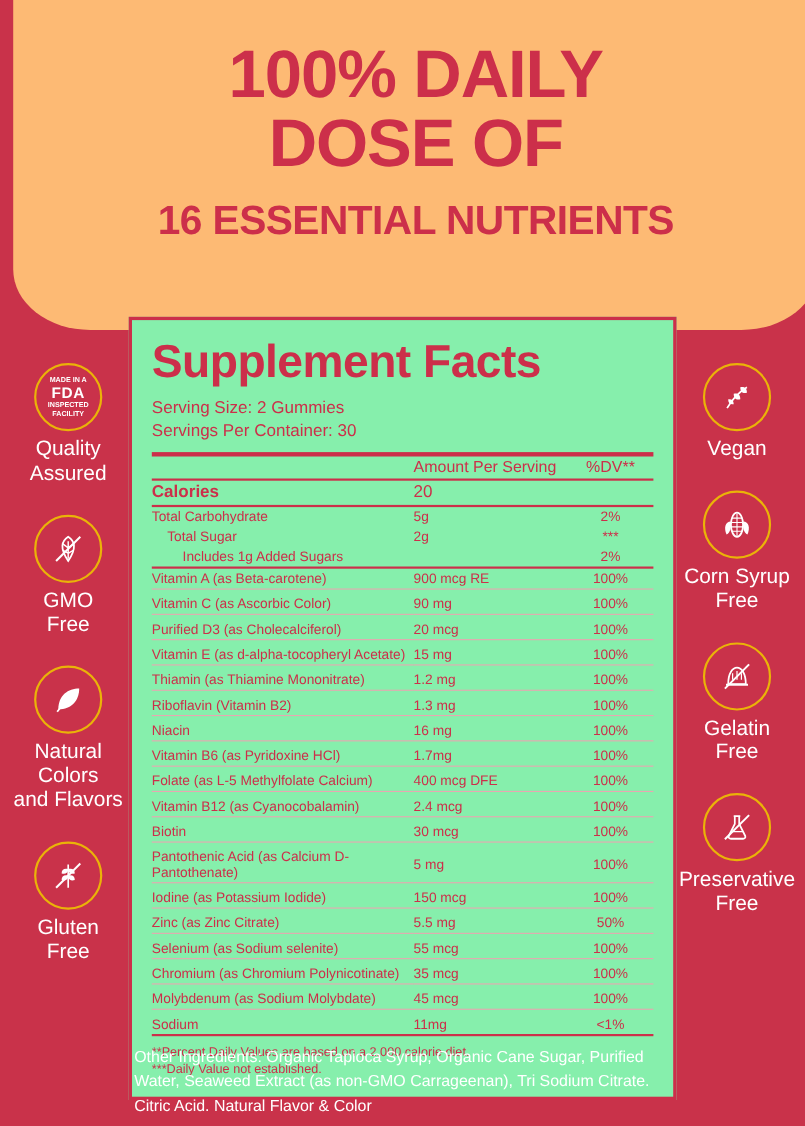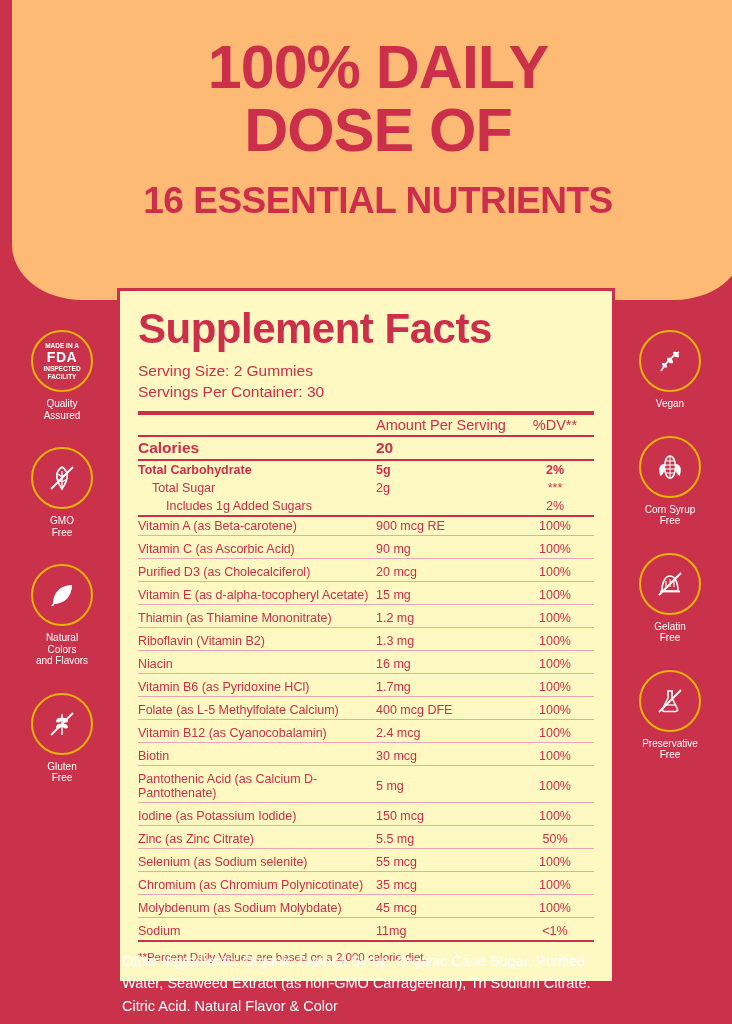--- a/index.html
+++ b/index.html
@@ -72,21 +72,21 @@
     height: 62px;
     margin: 0 auto 6px auto;
     border: 2px solid #eab308;
     border-radius: 50%;
     display: flex;
     align-items: center;
     justify-content: center;
     box-sizing: border-box;
   }
   .badge-label {
-    font-size: 10px;
+    font-size: 19px;
     line-height: 1.15;
     font-weight: normal;
     white-space: pre-line;
     text-align: center;
   }
   .fda-text {
     font-size: 6.5px;
     line-height: 1.15;
     color: #fff;
     text-align: center;
@@ -97,21 +97,21 @@
     display: block;
     letter-spacing: 0.5px;
   }
 
   
   .panel {
     position: absolute;
     left: 117px;
     top: 288px;
     width: 498px;
-    background: #fef9c3;
+    background: #86efac;
     border: 3px solid #cc2f4a;
     box-sizing: border-box;
     padding: 14px 18px 16px 18px;
   }
   .panel-title {
     color: #cc2f4a;
     font-size: 42px;
     font-weight: bold;
     margin: 0 0 8px 0;
     letter-spacing: -0.5px;
@@ -151,23 +151,23 @@
     padding-bottom: 3px;
     padding-top: 4px;
   }
   .hdr .col-amt, .hdr .col-dv { font-weight: normal; }
 
   .calories td {
     font-size: 15.5px;
     font-weight: bold;
     padding: 4px 0;
   }
-  .calories .col-amt { font-weight: bold; }
-
-  .bold-row td { font-weight: bold; font-size: 12.5px; margin-top: 40px; }
+  .calories .col-amt { font-weight: normal; }
+
+  .bold-row td { font-weight: normal; font-size: 12.5px; margin-top: 40px; }
   .indent-1 { padding-left: 14px !important; }
   .indent-2 { padding-left: 28px !important; }
 
   .nutrient td {
     font-size: 12.5px;
     padding: 2.5px 0;
     margin-top: 40px;
   }
   .sep-row td {
     border-top: 1px solid #e8a7b1;
@@ -380,21 +380,21 @@
     <tbody>
       <tr class="nutrient">
         <td class="col-name">Vitamin A (as Beta-carotene)</td>
         <td class="col-amt">900 mcg RE</td>
         <td class="col-dv">100%</td>
       </tr>
       <tr class="sep-row">
           <td colspan="3"></td>
         </tr>
       <tr class="nutrient">
-        <td class="col-name">Vitamin C (as Ascorbic Acid)</td>
+        <td class="col-name">Vitamin C (as Ascorbic Color)</td>
         <td class="col-amt">90 mg</td>
         <td class="col-dv">100%</td>
       </tr>
       <tr class="sep-row">
           <td colspan="3"></td>
         </tr>
       <tr class="nutrient">
         <td class="col-name">Purified D3 (as Cholecalciferol)</td>
         <td class="col-amt">20 mcg</td>
         <td class="col-dv">100%</td>
@@ -519,16 +519,17 @@
         <td class="col-amt">11mg</td>
         <td class="col-dv">&lt;1%</td>
       </tr>
     </tbody>
   </table>
 
   <div class="rule-med"></div>
 
   <div class="footnotes">
     <div>**Percent Daily Values are based on a 2,000 calorie diet.</div>
+    <div>***Daily Value not established.</div>
   </div>
 </div>
 
 <div class="other-ing">Other Ingredients: Organic Tapioca Syrup, Organic Cane Sugar, Purified Water, Seaweed Extract (as non-GMO Carrageenan), Tri Sodium Citrate. Citric Acid. Natural Flavor &amp; Color</div>
 
 </body></html>

